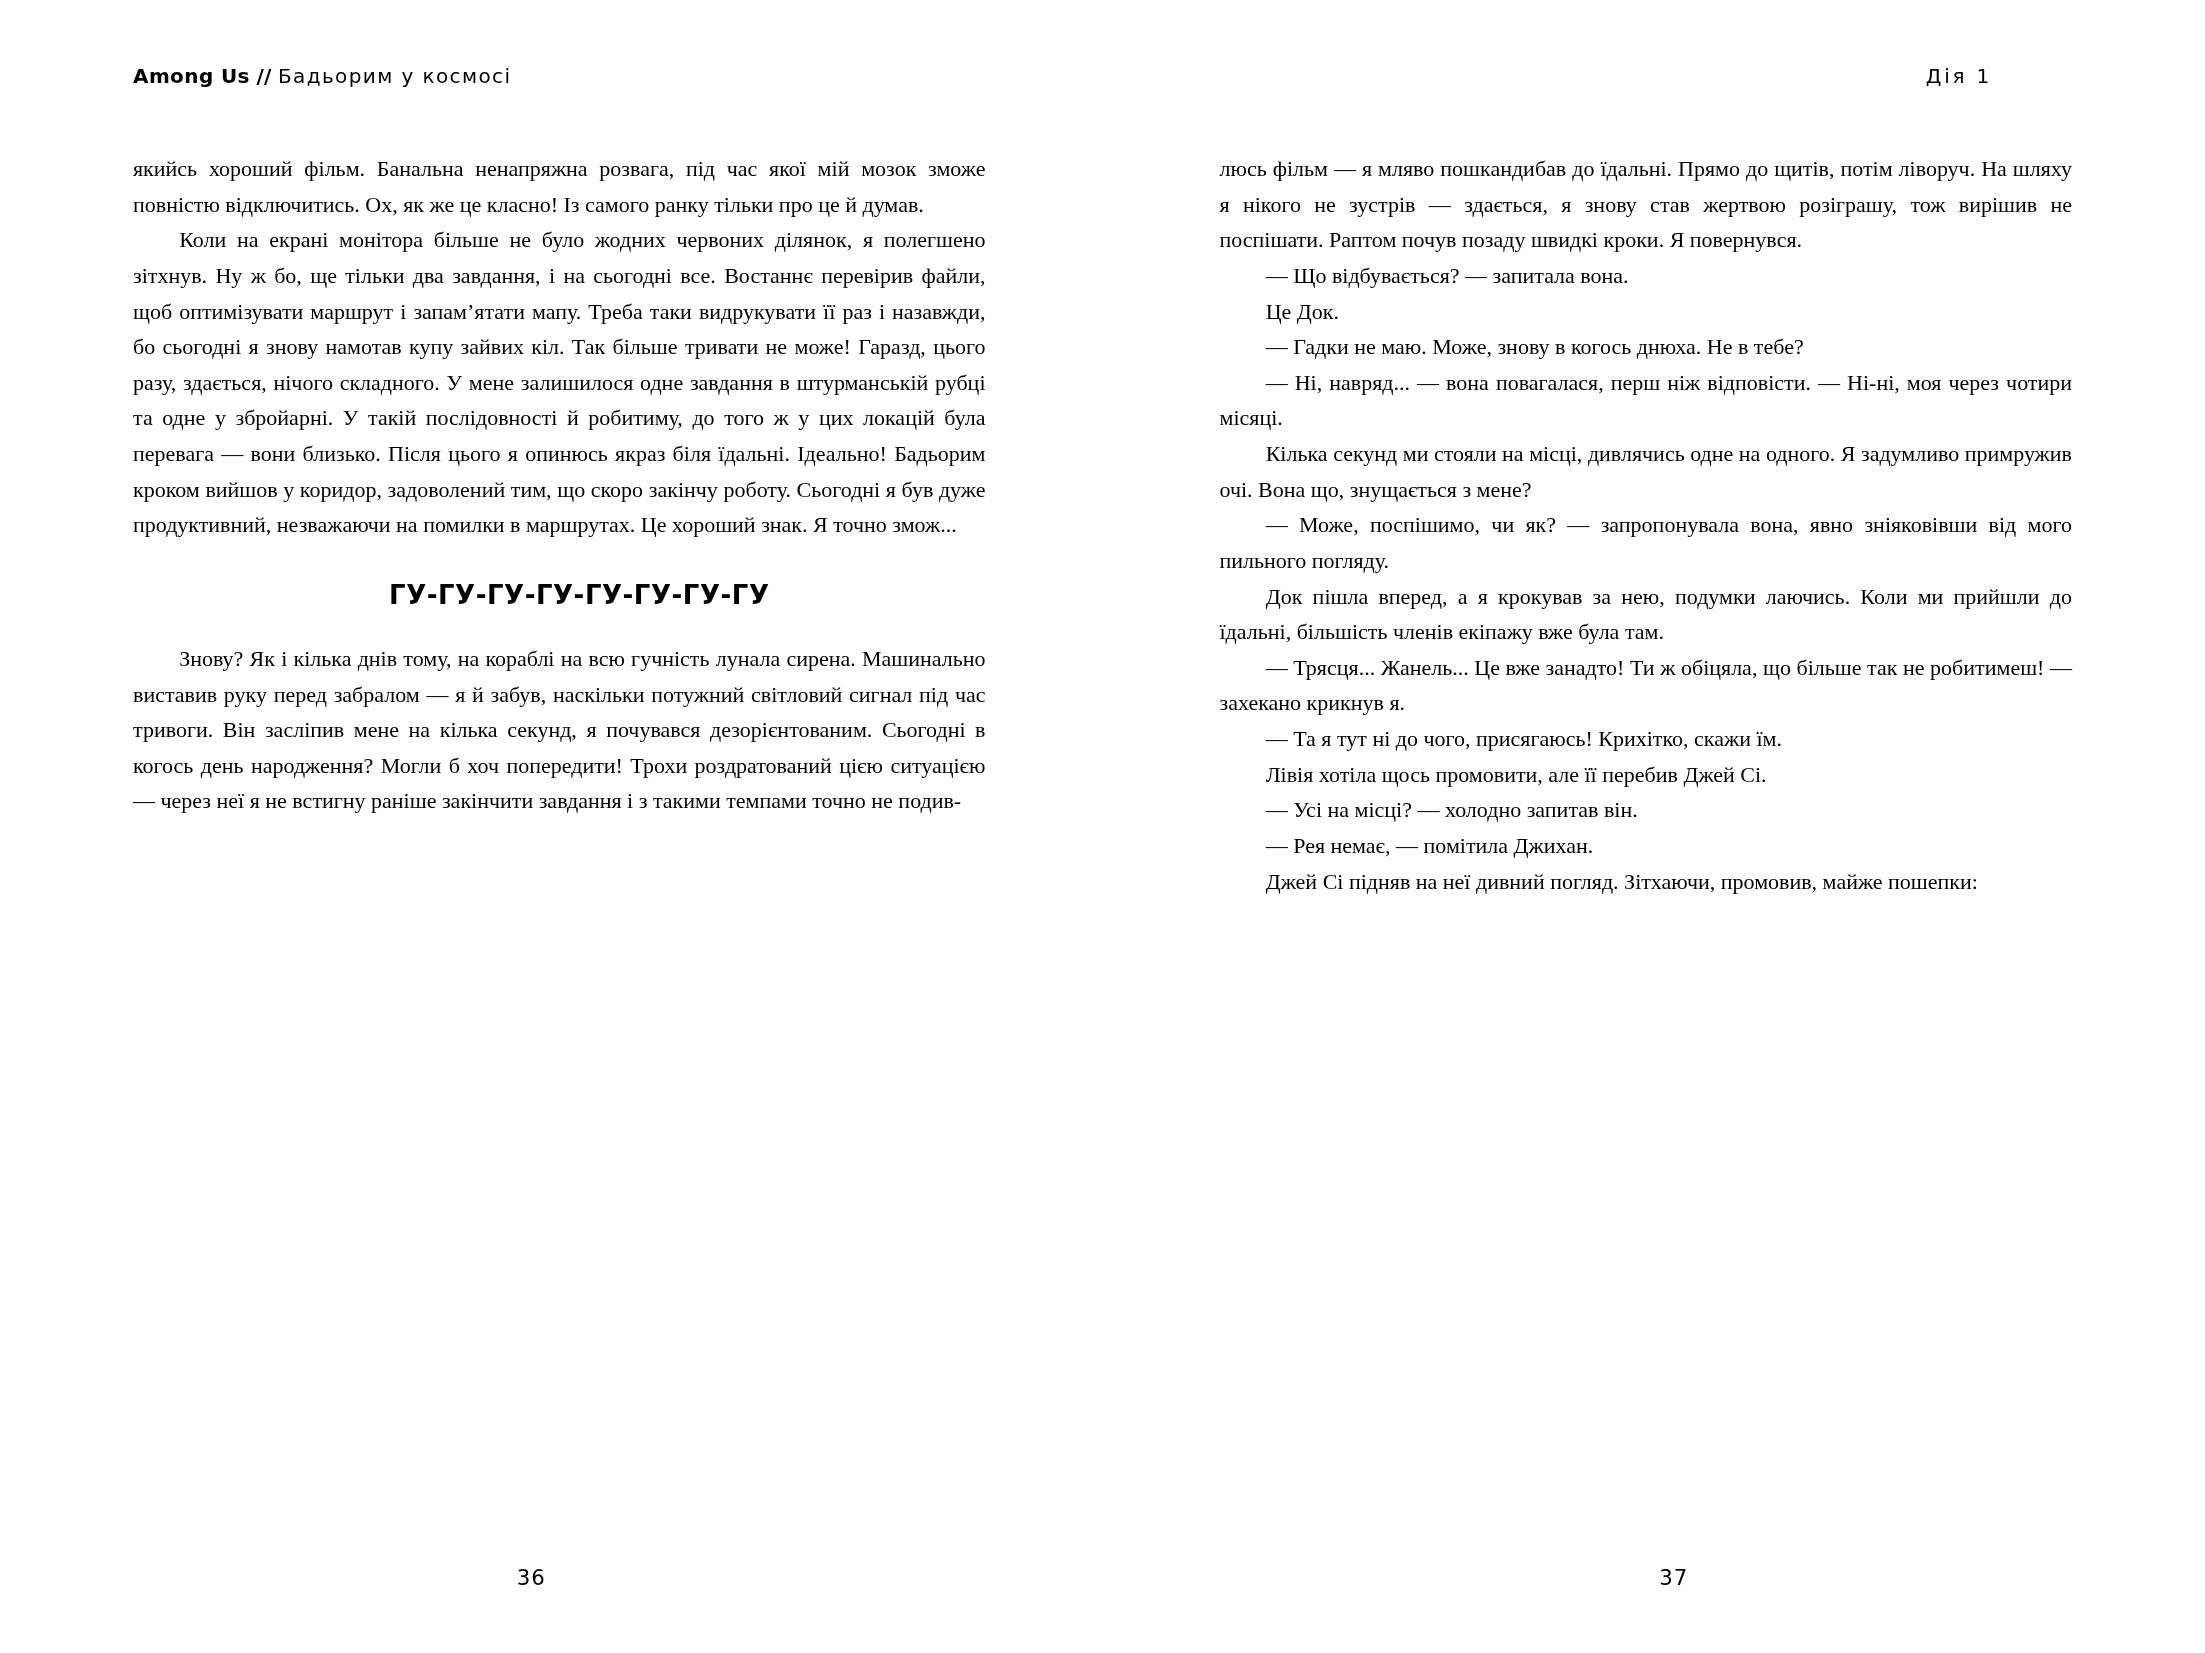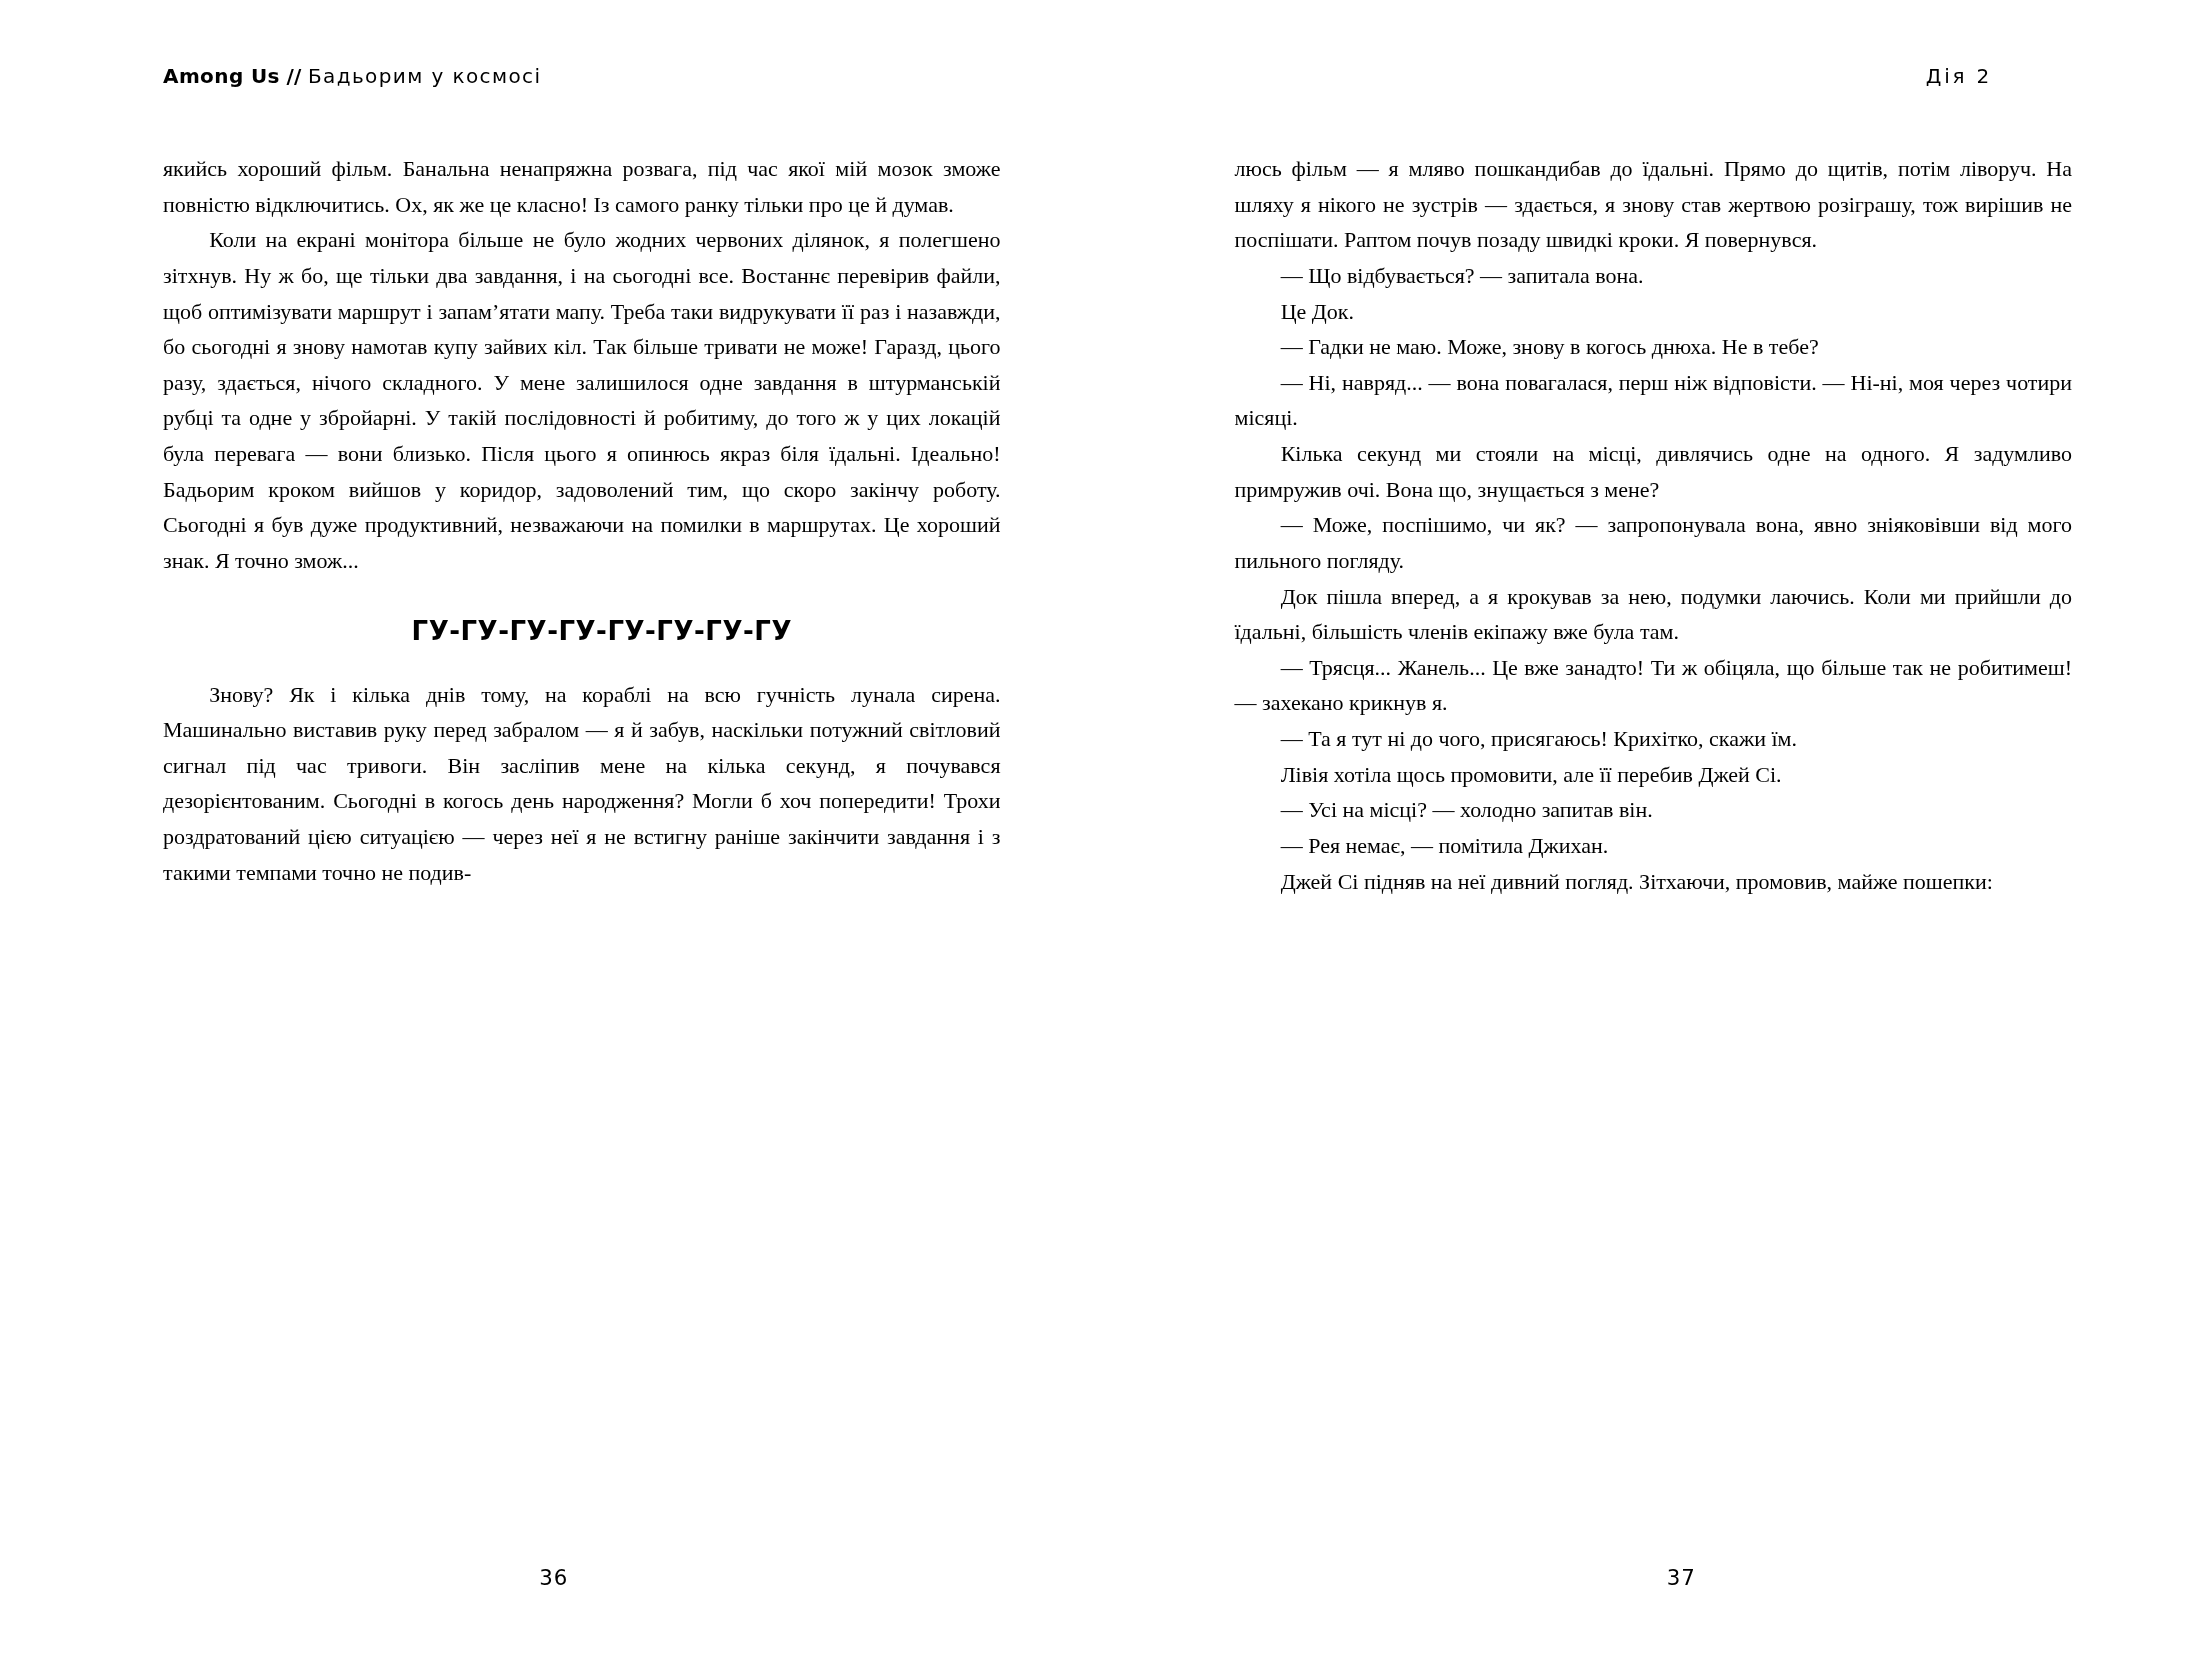--- a/index.html
+++ b/index.html
@@ -22,21 +22,20 @@
     flex-direction: row;
   }
   .page {
     position: relative;
     width: 50%;
     height: 100%;
     box-sizing: border-box;
   }
   .page-left {
     padding: 64px 117px 0 133px;
-    margin-left: 30px;
   }
   .page-right {
     padding: 64px 133px 0 117px;
   }
 
   
   .runhead {
     display: flex;
     align-items: baseline;
     font-family: "DejaVu Sans", sans-serif;
@@ -132,21 +131,21 @@
 
       <p class="para indent">Знову? Як і кілька днів тому, на кораблі на всю гучність лунала сирена. Машинально виставив руку перед забралом — я й забув, наскільки потужний світловий сигнал під час тривоги. Він засліпив мене на кілька секунд, я почувався дезорієнтованим. Сьогодні в когось день народження? Могли б хоч попередити! Трохи роздратований цією ситуацією — через неї я не встигну раніше закінчити завдання і з такими темпами точно не подив-</p>
     </div>
 
     <div class="folio folio-left">36</div>
   </div>
 
   <div class="page page-right">
 
     <div class="runhead runhead-right">
-      <span class="act">Дія  2</span>
+      <span class="act">Дія  1</span>
     </div>
 
     <div class="body-col">
       <p class="para">люсь фільм — я мляво пошкандибав до їдальні. Прямо до щитів, потім ліворуч. На шляху я нікого не зустрів — здається, я знову став жертвою розіграшу, тож вирішив не поспішати. Раптом почув позаду швидкі кроки. Я повернувся.</p>
       <p class="para indent">— Що відбувається? — запитала вона.</p>
       <p class="para indent">Це Док.</p>
       <p class="para indent">— Гадки не маю. Може, знову в когось днюха. Не в тебе?</p>
       <p class="para indent">— Ні, навряд... — вона повагалася, перш ніж відповісти. — Ні-ні, моя через чотири місяці.</p>
       <p class="para indent">Кілька секунд ми стояли на місці, дивлячись одне на одного. Я задумливо примружив очі. Вона що, знущається з мене?</p>
       <p class="para indent">— Може, поспішимо, чи як? — запропонувала вона, явно зніяковівши від мого пильного погляду.</p>

